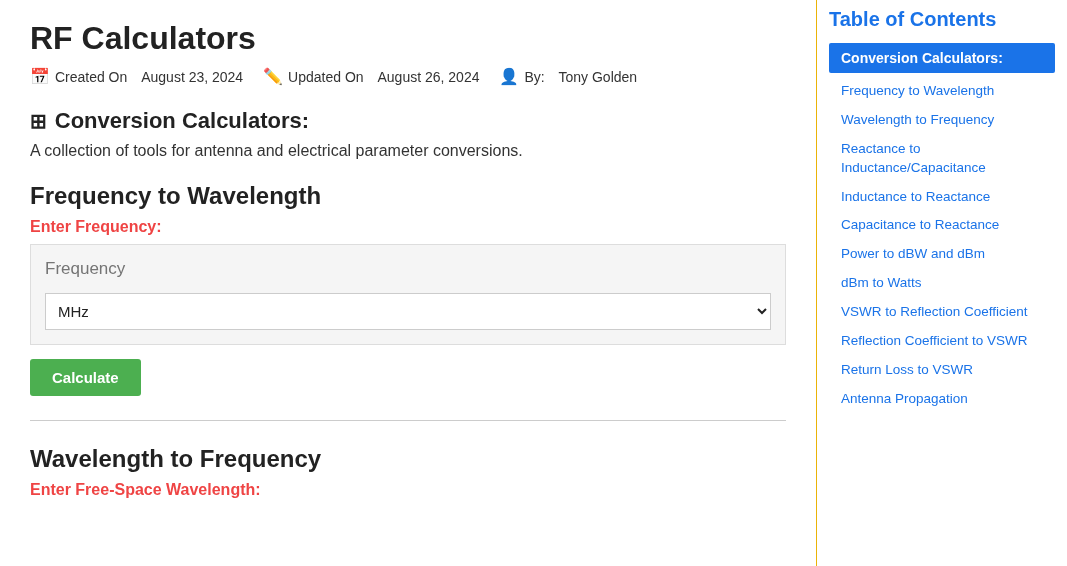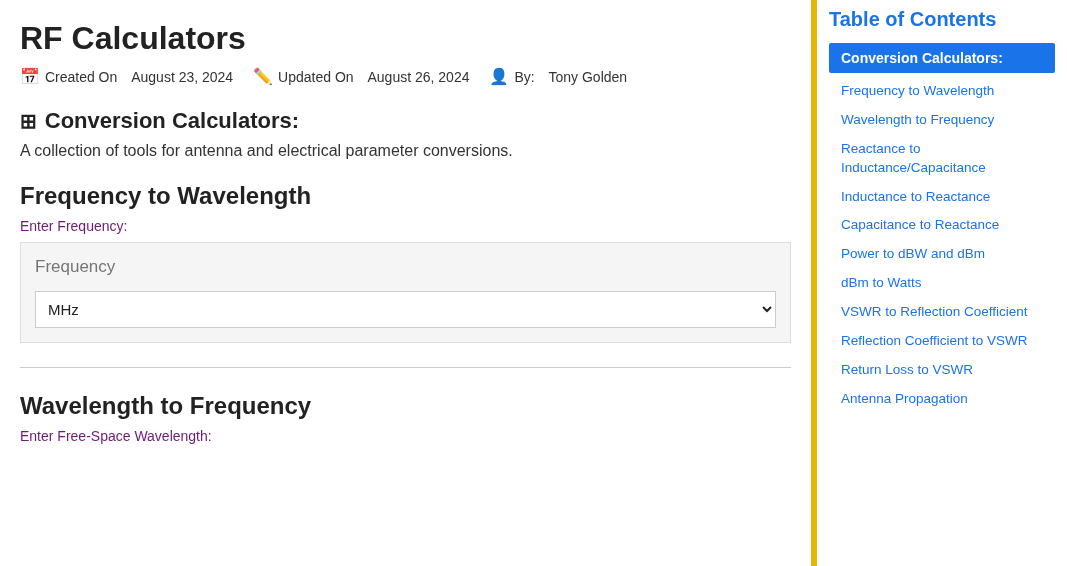--- a/index.html
+++ b/index.html
@@ -8,23 +8,23 @@
       font-size: 15px;
       color: #222;
       background: #fff;
       display: flex;
       min-height: 566px;
     }
 
     
     .main-content {
       flex: 1;
-      padding: 20px 20px;
+      padding: 20px 30px;
       max-width: 820px;
-      border-right: 6px solid #eab308;
+      border-right: 1px solid #eab308;
     }
 
     .page-title {
       font-size: 32px;
       font-weight: 900;
       margin-bottom: 10px;
     }
 
     .meta-info {
       display: flex;
@@ -66,23 +66,24 @@
       margin: 24px 0;
     }
 
     .calculator-title {
       font-size: 24px;
       font-weight: 800;
       margin-bottom: 8px;
     }
 
     .calculator-label {
-      font-size: 14px;
-      color: #701a75;
+      font-size: 16px;
+      color: #ef4444;
       margin-bottom: 8px;
+      font-weight: bold;
     }
 
     .calc-box {
       background: #f5f5f5;
       border: 1px solid #ddd;
       padding: 14px;
       margin-bottom: 4px;
     }
 
     .freq-input {
@@ -191,20 +192,21 @@
   <div class="calc-box">
     <input type="text" class="freq-input" placeholder="Frequency" style="">
     <select class="unit-select">
       <option>MHz</option>
       <option>GHz</option>
       <option>kHz</option>
       <option>Hz</option>
     </select>
   </div>
 
+  <button class="calculate-btn">Calculate</button>
 
   <hr class="divider">
 
   
   <h2 class="calculator-title">Wavelength to Frequency</h2>
   <p class="calculator-label">Enter Free-Space Wavelength:</p>
 
 </div>
 
 <div class="sidebar">

